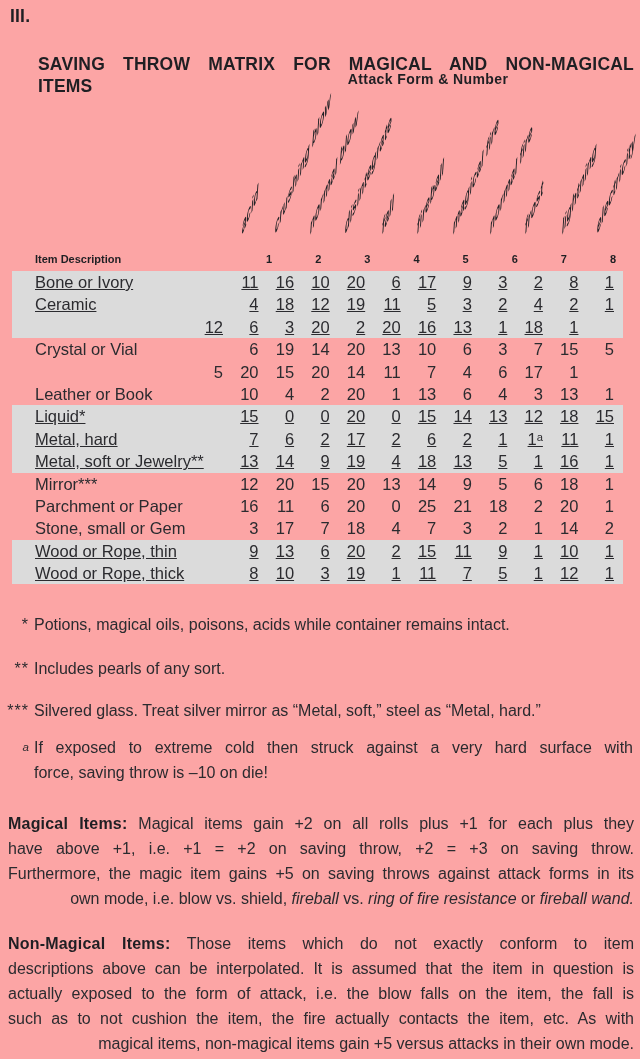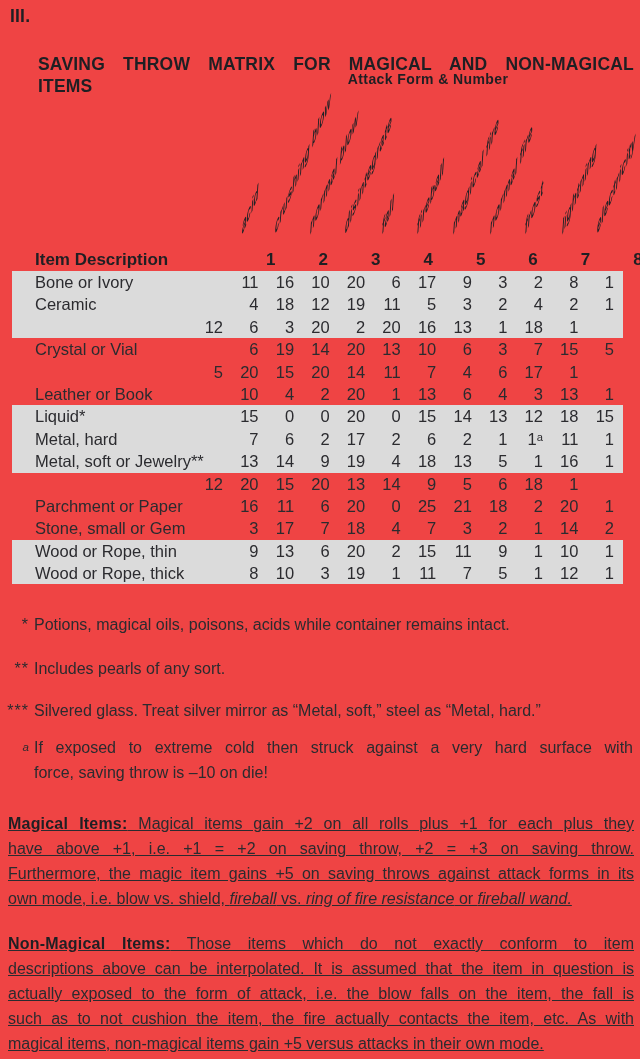--- a/index.html
+++ b/index.html
@@ -1,18 +1,18 @@
 <!DOCTYPE html>
 <html><head>
 <meta charset="utf-8">
 <style>
   html,body{margin:0;padding:0;}
   .page{
     position:relative; width:640px; height:1059px; overflow:hidden;
-    background:#ef4444; color:#2b2b2f;
+    background:#fca5a5; color:#2b2b2f;
     font-family:"Liberation Sans", sans-serif;
     -webkit-font-smoothing:antialiased;
   }
   
   .title{position:absolute; left:10px; top:5px; width:624px;
     font-weight:700; font-size:17.5px; line-height:22px; color:#1f1f23; letter-spacing:.2px;}
   .t-row{display:flex;}
   .numeral{width:28px; flex:none;}
   .t-line1{flex:1; text-align:justify; text-align-last:justify;margin-top:48px;}
   .t-line2{}
@@ -20,36 +20,36 @@
   .attack-header{position:absolute; top:71px; left:428px; transform:translateX(-50%);
     font-weight:700; font-size:14px; letter-spacing:.4px; color:#1f1f23; white-space:nowrap;}
   
   #col-labels .col-anchor{position:absolute; top:240px; width:0; height:0;}
   .col-label{position:absolute; left:0; bottom:0; white-space:nowrap;
     font-style:italic; font-weight:700; font-size:19px; color:#222226; letter-spacing:.3px;
     transform-origin:0 100%; transform:skewY(-67deg) scaleX(0.42);}
   
   .matrix{position:absolute; left:12px; top:248px; width:611px;}
   .trow{display:grid; grid-template-columns:220px repeat(11,1fr); height:22.4px; line-height:22.4px;}
-  .thead{height:23px; line-height:23px; font-weight:700; font-size:17px; color:#1f1f23;gap:34px;}
+  .thead{height:23px; line-height:23px; font-weight:700; font-size:11px; color:#1f1f23;gap:34px;}
   .tbody-row{font-size:16.5px;}
-  .tbody-row.shaded{background:#dbdbdb;}
+  .tbody-row.shaded{background:#dbdbdb;text-decoration:underline;}
   .cell{overflow:visible; white-space:nowrap;}
   .cell.name{padding-left:23px; text-align:left;}
   .cell.num{text-align:right; padding-right:9px;}
   
   .footnote{position:absolute; left:0; width:634px; font-size:16px; line-height:25px;}
   .fn-marker{position:absolute; left:0; top:0; width:29px; text-align:right; letter-spacing:1px;}
   .fn-marker .sup-a{font-size:11.5px; font-style:italic; vertical-align:5px; letter-spacing:0;}
   .fn-text{margin-left:34px; width:599px;}
   .fn-text .jl{text-align:justify; text-align-last:justify;}
   
   .para{position:absolute; left:8px; width:626px; font-size:16px; line-height:25px;}
-  .para .pline{text-align:justify; text-align-last:justify;text-decoration:underline;}
-  .para .pline.last{text-align:left; text-align-last:auto; white-space:nowrap;}
+  .para .pline{text-align:justify; text-align-last:justify;}
+  .para .pline.last{text-align:right; text-align-last:auto; white-space:nowrap;}
   .seg-b{font-weight:700; color:#1f1f23; letter-spacing:.2px;}
   .seg-i{font-style:italic;}
 </style>
 </head>
 <body>
 
 <div class="page">
 
   <header class="title">
     <div class="t-row">
@@ -234,20 +234,21 @@
           <div class="cell num">19</div>
           <div class="cell num">4</div>
           <div class="cell num">18</div>
           <div class="cell num">13</div>
           <div class="cell num">5</div>
           <div class="cell num">1</div>
           <div class="cell num">16</div>
           <div class="cell num">1</div>
         </div>
         <div class="trow tbody-row">
+          <div class="cell name">Mirror***</div>
           <div class="cell num">12</div>
           <div class="cell num">20</div>
           <div class="cell num">15</div>
           <div class="cell num">20</div>
           <div class="cell num">13</div>
           <div class="cell num">14</div>
           <div class="cell num">9</div>
           <div class="cell num">5</div>
           <div class="cell num">6</div>
           <div class="cell num">18</div>

